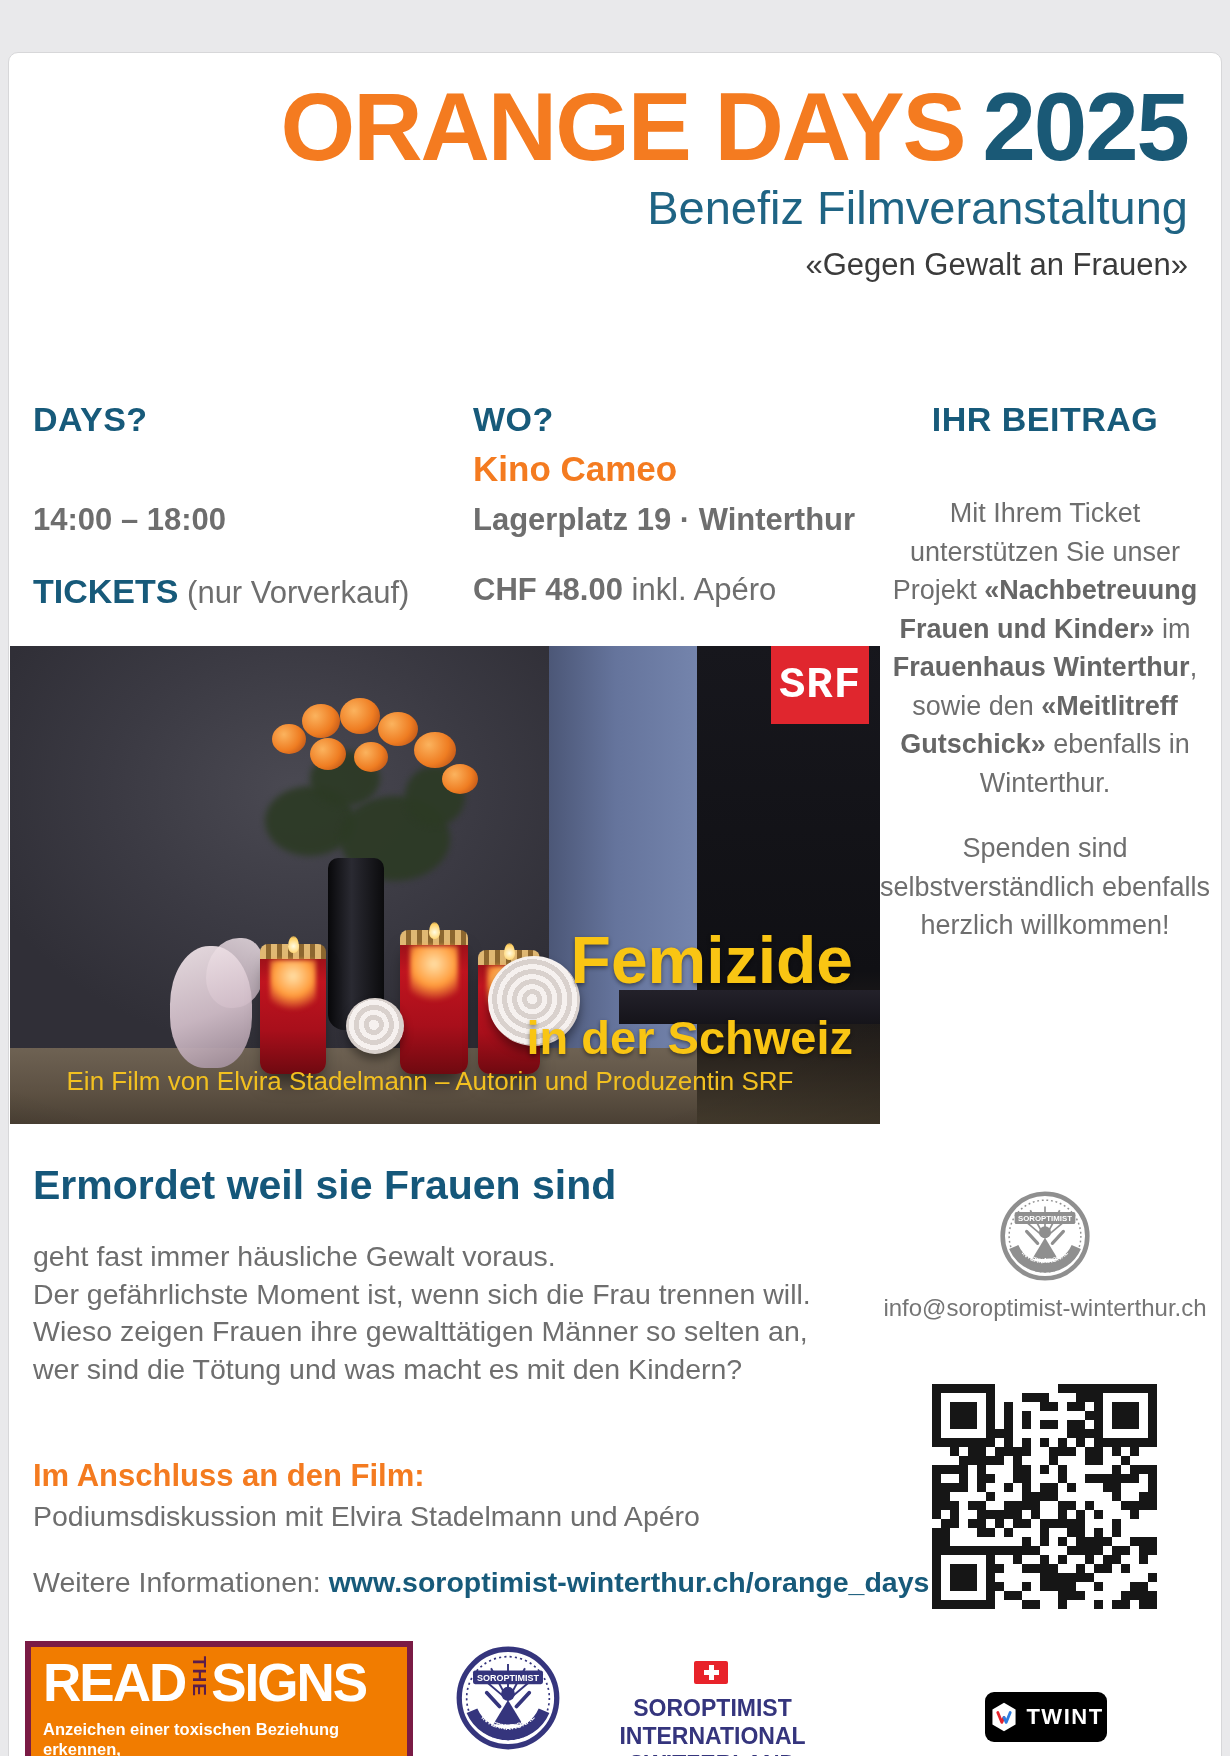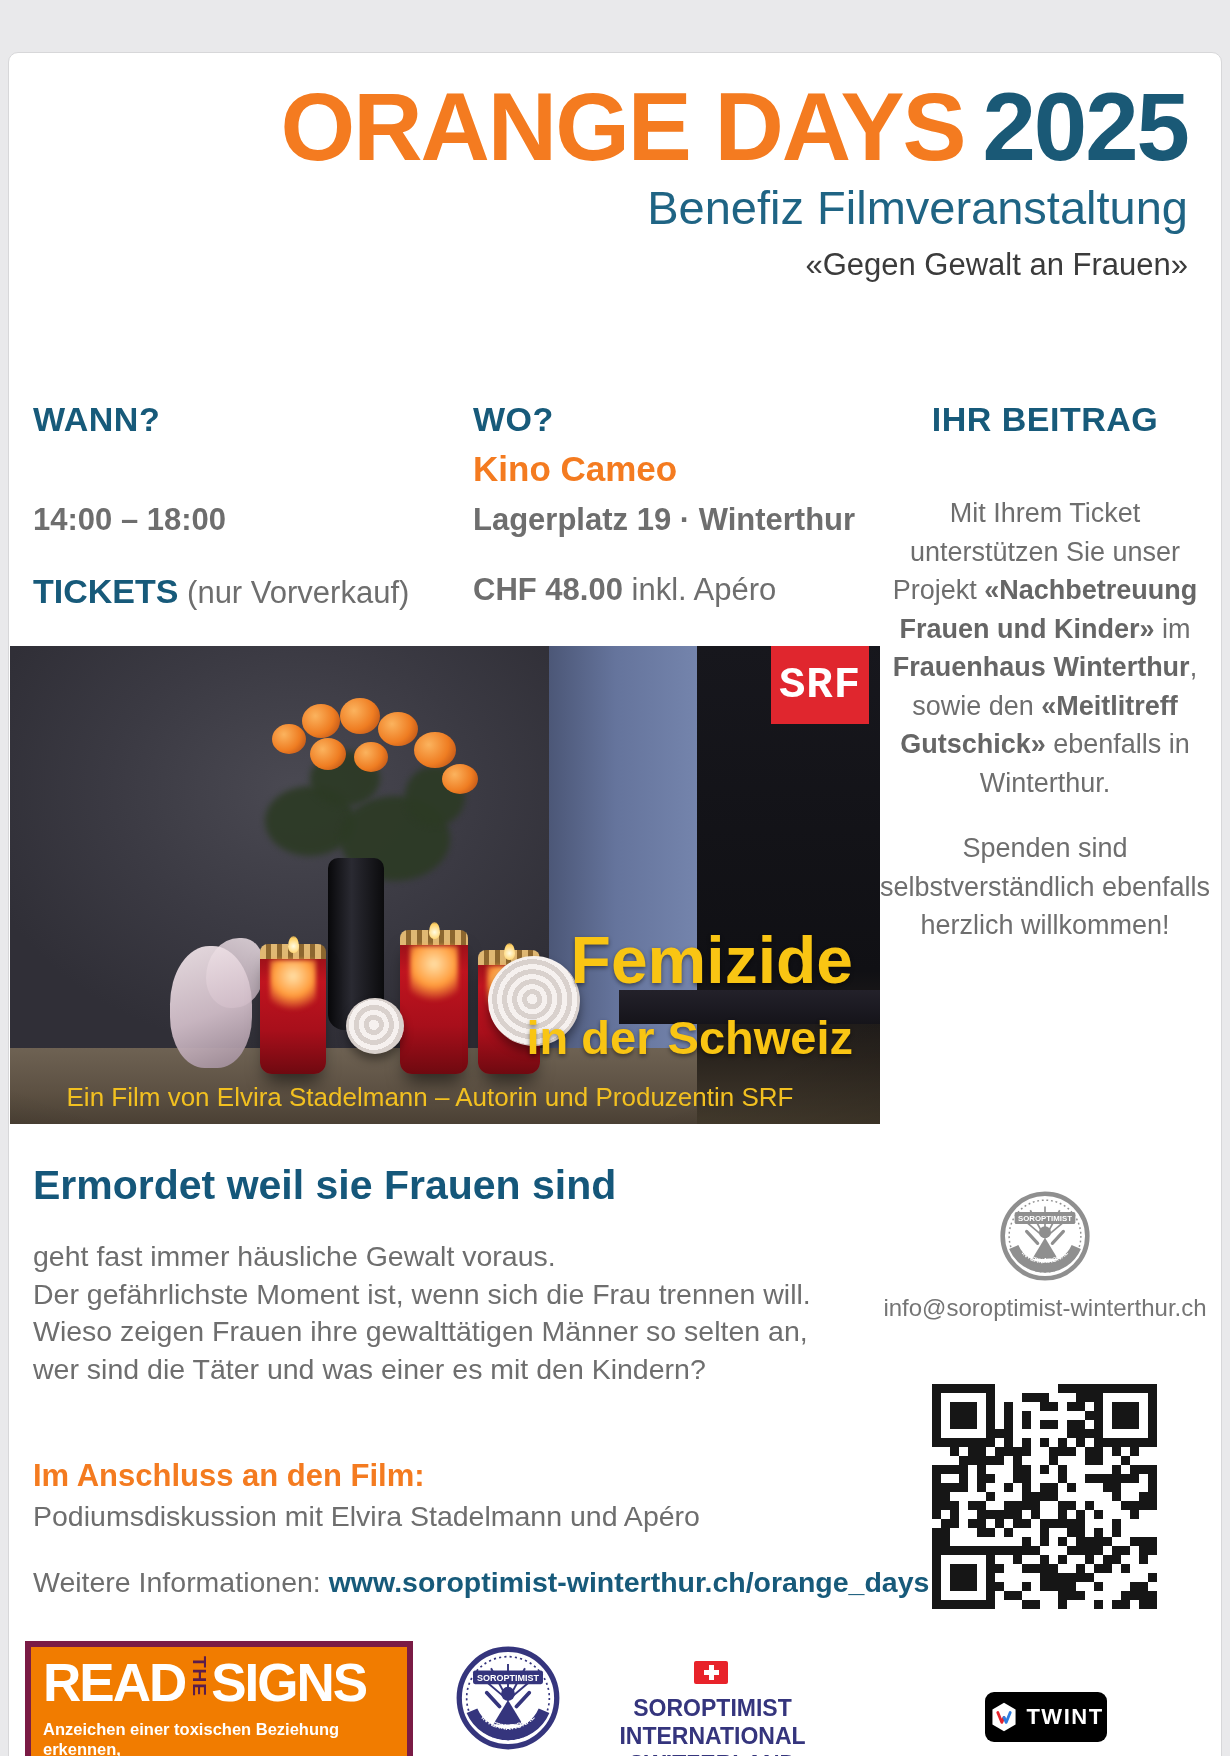--- a/index.html
+++ b/index.html
@@ -68,21 +68,21 @@
   .wing  { background:linear-gradient(200deg,#efe2e8,#b7a2af); border-radius:60% 40% 55% 45%; opacity:.85; }
   .wrose { border-radius:50%; box-shadow:0 6px 10px rgba(0,0,0,.4);
            background:repeating-radial-gradient(circle at 48% 48%, #f6f1ef 0 5px, #d9d1cd 5px 10px); }
   .srf-box { right:11px; top:0; width:98px; height:78px; background:#e0262e;
              display:flex; align-items:center; justify-content:center; }
   .srf-box span { color:#fff; font-weight:bold; font-size:44px; letter-spacing:1px;font-family:Liberation Mono, monospace; }
   .film-t1 { right:27px; top:276px; color:#f9c513; font-size:66px; font-weight:bold;
              text-shadow:0 2px 4px rgba(0,0,0,.45); }
   .film-t2 { right:27px; top:364px; color:#f9c513; font-size:47px; font-weight:bold;
              text-shadow:0 2px 4px rgba(0,0,0,.45); }
-  .film-credit { left:0; right:30px; top:436px; text-align:center; color:#f2c020; font-size:26px; }
+  .film-credit { left:0; right:30px; top:420px; text-align:center; color:#f2c020; font-size:26px; }
 
   
   .h2 { position:absolute; left:33px; top:1118px; font-size:41px; font-weight:bold; color:#15577a; }
   .body-text { position:absolute; left:33px; top:1194px; font-size:28.5px; line-height:37.5px; color:#6e6e6e; }
   .sub-orange { position:absolute; left:33px; top:1414px; font-size:31px; font-weight:bold; color:#f47b20; }
   .podiums { position:absolute; left:33px; top:1456px; font-size:28.5px; color:#6e6e6e; }
   .weitere { position:absolute; left:33px; top:1522px; font-size:28.5px; color:#6e6e6e; }
   .weitere a { color:#175a7a; font-weight:bold; text-decoration:none; }
 
   
@@ -119,21 +119,21 @@
 
 <div class="page">
   <div class="poster"></div>
 
   <div class="hdr-title">
     <span class="t-main">ORANGE DAYS</span><span class="t-year">2025</span>
   </div>
   <div class="hdr-sub">Benefiz Filmveranstaltung</div>
   <div class="hdr-tag">«Gegen Gewalt an Frauen»</div>
 
-  <div class="col-label" style="left:33px;">WANN?</div>
+  <div class="col-label" style="left:33px;">DAYS?</div>
   <div class="row2" style="left:33px;">14:00 – 18:00</div>
   <div class="row3" style="left:33px;"><span class="teal-b">TICKETS</span><span class="gray-r" style="font-size:31px;"> (nur Vorverkauf)</span></div>
 
   <div class="col-label" style="left:473px;">WO?</div>
   <div class="row1" style="left:473px;"><span class="orange-b">Kino Cameo</span></div>
   <div class="row2" style="left:473px;">Lagerplatz 19 · Winterthur</div>
   <div class="row3" style="left:473px;font-size:31px;"><b style="color:#6e6e6e;">CHF 48.00</b><span class="gray-r"> inkl. Apéro</span></div>
 
   <div class="col-label contrib-label">IHR BEITRAG</div>
   <div class="contrib">
@@ -183,21 +183,21 @@
     <div class="film-t1">Femizide</div>
     <div class="film-t2">in der Schweiz</div>
     <div class="film-credit">Ein Film von Elvira Stadelmann – Autorin und Produzentin SRF</div>
   </div>
 
   <div class="h2">Ermordet weil sie Frauen sind</div>
   <div class="body-text">
     <div>geht fast immer häusliche Gewalt voraus.</div>
     <div>Der gefährlichste Moment ist, wenn sich die Frau trennen will.</div>
     <div>Wieso zeigen Frauen ihre gewalttätigen Männer so selten an,</div>
-    <div>wer sind die Täter und was einer es mit den Kindern?</div>
+    <div>wer sind die Tötung und was macht es mit den Kindern?</div>
   </div>
   <div class="sub-orange">Im Anschluss an den Film:</div>
   <div class="podiums">Podiumsdiskussion mit Elvira Stadelmann und Apéro</div>
   <div class="weitere"><span>Weitere Informationen: </span><a>www.soroptimist-winterthur.ch/orange_days</a></div>
 
   <div class="side-logo">
     <svg viewBox="0 0 100 100" width="92" height="92">
       <circle cx="50" cy="50" r="46" fill="#fff" stroke="#8f8f8f" stroke-width="5"></circle>
       <circle cx="50" cy="50" r="39" fill="none" stroke="#8f8f8f" stroke-width="1.6" stroke-dasharray="2 3"></circle>
       <g stroke="#8f8f8f" stroke-width="1.8">

